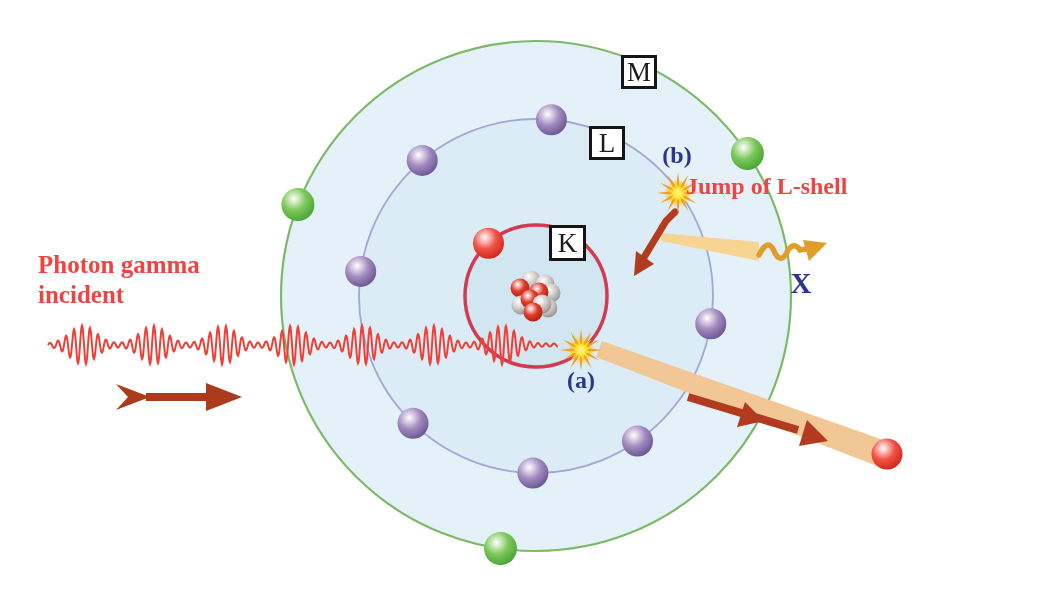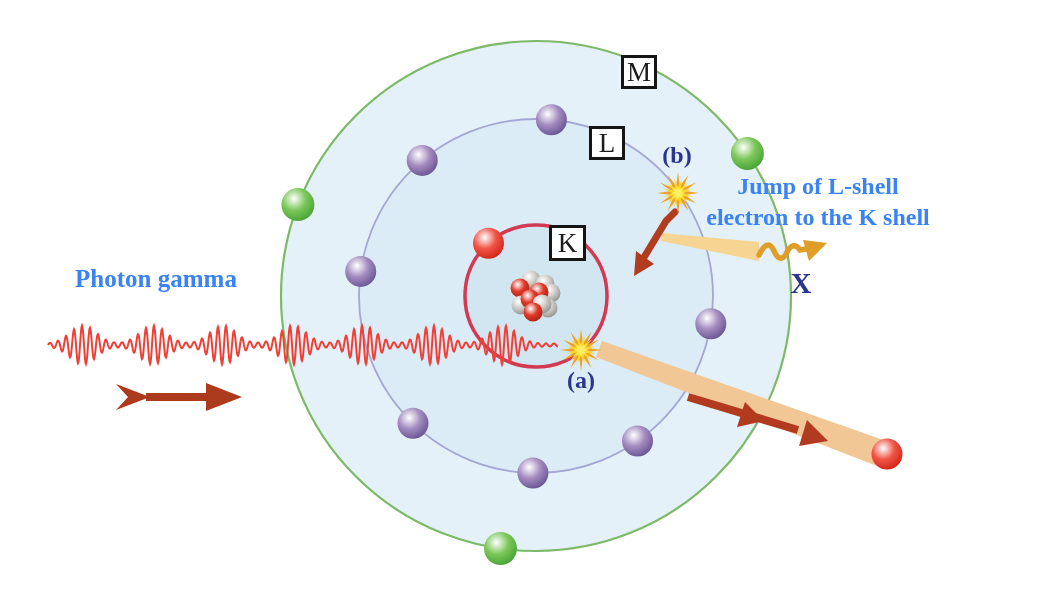--- a/index.html
+++ b/index.html
@@ -2,24 +2,24 @@
 <html><head>
 <meta charset="utf-8">
 <style>
   html,body{margin:0;padding:0;background:#ffffff;}
   .stage{
     position:relative;width:1038px;height:598px;background:#ffffff;
     overflow:hidden;font-family:"Liberation Serif","DejaVu Serif",serif;
   }
   .stage svg{position:absolute;left:0;top:0;}
   .caption{
-    position:absolute;color:#3b82f6;text-align:center;
+    position:absolute;color:#ef4444;text-align:left;
     font-weight:700;font-size:25px;line-height:31px;
   }
-  #photon-caption{left:58px;top:250px;width:196px;line-height:30px;margin-top:14px;}
+  #photon-caption{left:38px;top:250px;width:196px;line-height:30px;}
   #jump-caption{left:686px;top:171px;width:264px;font-size:24px;}
   #ejection-caption{left:723px;top:485px;width:264px;line-height:33px;}
   .marker{
     position:absolute;color:#2b3590;font-weight:700;font-size:24px;text-align:center;
   }
   #marker-b{left:655px;top:142px;width:44px;}
   #marker-a{left:557px;top:367px;width:48px;}
   #xray-label{left:784px;top:267px;width:34px;font-size:29px;}
   .shell-box{
     position:absolute;width:30px;height:28px;border:3px solid #151515;background:#ffffff;
@@ -104,25 +104,25 @@
       <circle cx="539" cy="292" r="9.5" fill="url(#grad-nucred)"></circle>
       <circle cx="521" cy="305" r="9.5" fill="url(#grad-gray)"></circle>
       <circle cx="530" cy="299" r="9.5" fill="url(#grad-nucred)"></circle>
       <circle cx="548" cy="308" r="9.5" fill="url(#grad-gray)"></circle>
       <circle cx="542" cy="304" r="9.5" fill="url(#grad-gray)"></circle>
       <circle cx="533" cy="312" r="9.5" fill="url(#grad-nucred)"></circle>
     </svg>
 
   <div class="caption" id="photon-caption">
     <div>Photon gamma</div>
+    <div>incident</div>
   </div>
 
   <div class="caption" id="jump-caption">
     <div>Jump of L-shell</div>
-    <div>electron to the K shell</div>
   </div>
 
   <div class="caption" id="ejection-caption">
   </div>
 
   <div class="marker" id="marker-b">(b)</div>
   <div class="marker" id="marker-a">(a)</div>
   <div class="marker" id="xray-label">X</div>
 
   <div class="shell-box" id="shell-box-m">

